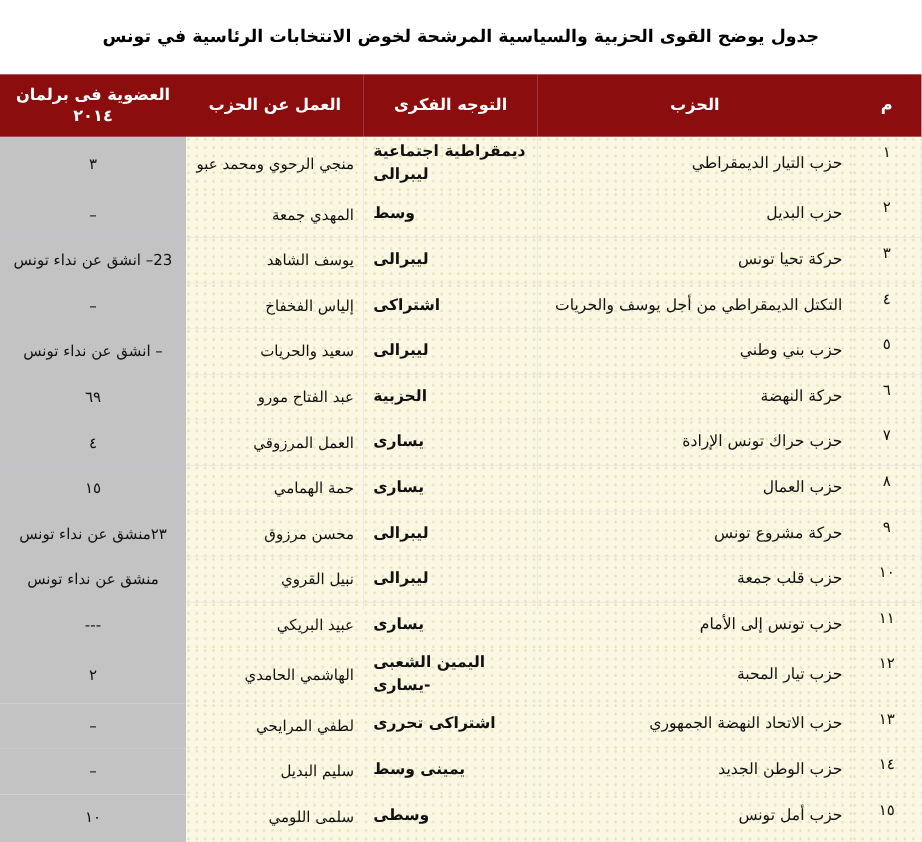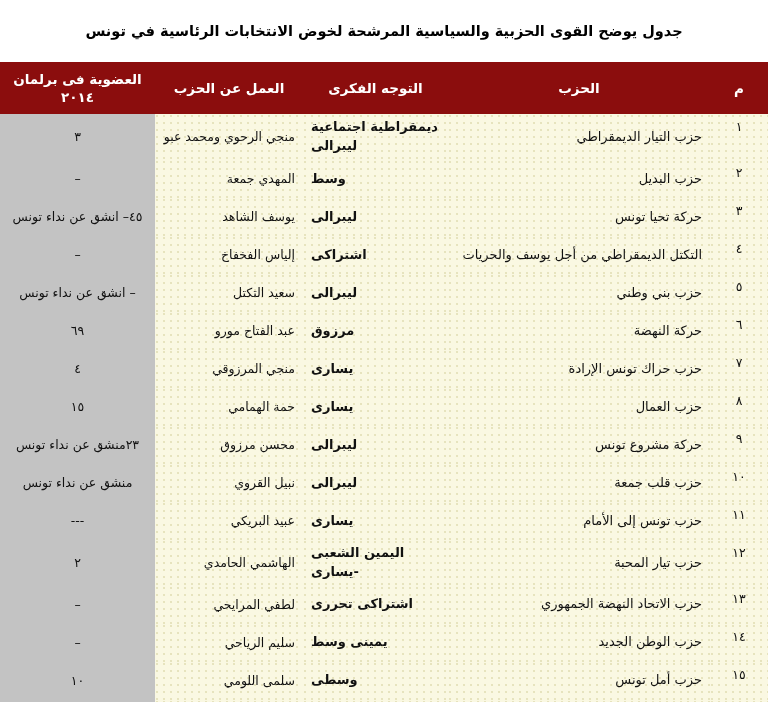--- a/index.html
+++ b/index.html
@@ -170,56 +170,56 @@
           <td class="cell-cand">المهدي جمعة</td>
           <td class="cell-member">–</td>
         </tr>
         <tr>
           <td class="cell-num">٣</td>
           <td class="cell-party">حركة تحيا تونس</td>
           <td class="cell-ideo">
             <span class="ln">ليبرالى</span>
           </td>
           <td class="cell-cand">يوسف الشاهد</td>
-          <td class="cell-member">٤٥– انشق عن نداء تونس</td>
+          <td class="cell-member">23– انشق عن نداء تونس</td>
         </tr>
         <tr>
           <td class="cell-num">٤</td>
           <td class="cell-party">التكتل الديمقراطي من أجل يوسف والحريات</td>
           <td class="cell-ideo">
             <span class="ln">اشتراكى</span>
           </td>
           <td class="cell-cand">إلياس الفخفاخ</td>
           <td class="cell-member">–</td>
         </tr>
         <tr>
           <td class="cell-num">٥</td>
           <td class="cell-party">حزب بني وطني</td>
           <td class="cell-ideo">
             <span class="ln">ليبرالى</span>
           </td>
-          <td class="cell-cand">سعيد التكتل</td>
+          <td class="cell-cand">سعيد والحريات</td>
           <td class="cell-member">– انشق عن نداء تونس</td>
         </tr>
         <tr>
           <td class="cell-num">٦</td>
           <td class="cell-party">حركة النهضة</td>
           <td class="cell-ideo">
-            <span class="ln">مرزوق</span>
+            <span class="ln">الحزبية</span>
           </td>
           <td class="cell-cand">عبد الفتاح مورو</td>
           <td class="cell-member">٦٩</td>
         </tr>
         <tr>
           <td class="cell-num">٧</td>
           <td class="cell-party">حزب حراك تونس الإرادة</td>
           <td class="cell-ideo">
             <span class="ln">يسارى</span>
           </td>
-          <td class="cell-cand">منجي المرزوقي</td>
+          <td class="cell-cand">العمل المرزوقي</td>
           <td class="cell-member">٤</td>
         </tr>
         <tr>
           <td class="cell-num">٨</td>
           <td class="cell-party">حزب العمال</td>
           <td class="cell-ideo">
             <span class="ln">يسارى</span>
           </td>
           <td class="cell-cand">حمة الهمامي</td>
           <td class="cell-member">١٥</td>
@@ -268,21 +268,21 @@
           </td>
           <td class="cell-cand">لطفي المرايحي</td>
           <td class="cell-member">–</td>
         </tr>
         <tr>
           <td class="cell-num">١٤</td>
           <td class="cell-party">حزب الوطن الجديد</td>
           <td class="cell-ideo">
             <span class="ln">يمينى وسط</span>
           </td>
-          <td class="cell-cand">سليم الرياحي</td>
+          <td class="cell-cand">سليم البديل</td>
           <td class="cell-member">–</td>
         </tr>
         <tr>
           <td class="cell-num">١٥</td>
           <td class="cell-party">حزب أمل تونس</td>
           <td class="cell-ideo">
             <span class="ln">وسطى</span>
           </td>
           <td class="cell-cand">سلمى اللومي</td>
           <td class="cell-member">١٠</td>

